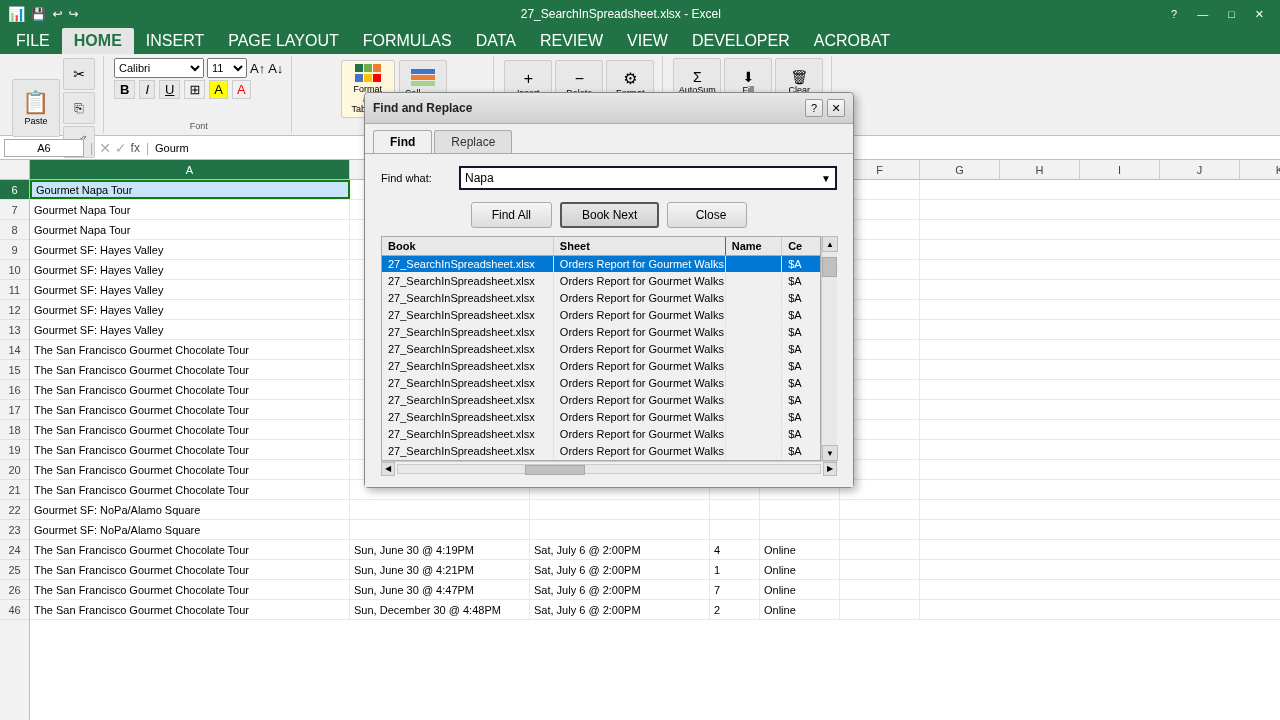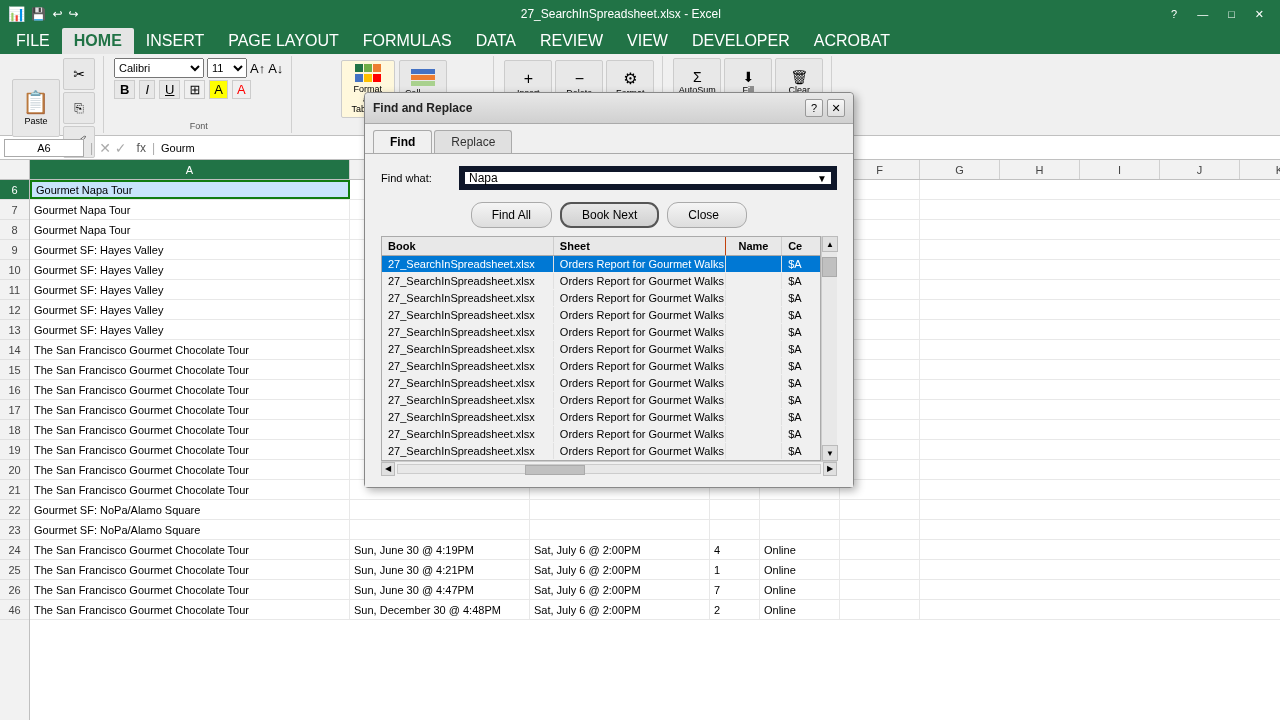--- a/index.html
+++ b/index.html
@@ -308,39 +308,39 @@
       display: flex;
       justify-content: center;
       gap: 8px;
       padding: 4px 0 8px;
     }
     .dialog-btn {
       padding: 4px 20px;
       font-size: 12px;
       border: 1px solid #aaa;
       background: linear-gradient(to bottom, #f5f5f5, #ddd);
-      border-radius: 11px;
+      border-radius: 3px;
       cursor: pointer;
       min-width: 80px;
-      text-align: left;
+      text-align: right;
     }
     .dialog-btn.primary {
       background: linear-gradient(to bottom, #e8e8e8, #d0d0d0);
       border: 2px solid #555;
     }
     .results-header {
       display: flex;
       background: #e8e8e8;
       border-bottom: 1px solid #aaa;
       font-size: 11px;
       font-weight: bold;
     }
     .results-col-book { width: 185px; padding: 3px 6px; border-right: 1px solid #ccc; }
     .results-col-sheet { width: 185px; padding: 3px 6px; border-right: 1px solid #c2410c; }
-    .results-col-name { width: 60px; padding: 3px 6px; border-right: 1px solid #ccc; text-align: center; }
+    .results-col-name { width: 60px; padding: 3px 6px; border-right: 1px solid #ccc; }
     .results-col-cell { width: 40px; padding: 3px 6px; }
 
     .results-body { max-height: 250px; overflow-y: hidden; }
     .results-row {
       display: flex;
       font-size: 11px;
       border-bottom: 1px solid #f0f0f0;
     }
     .results-row.selected { background: #0078d4; color: white; }
     .results-row .results-col-book { width: 185px; padding: 2px 6px; border-right: 1px solid #e0e0e0; overflow: hidden; white-space: nowrap; }
@@ -557,21 +557,21 @@
     </div>
     <div class="ribbon-group-label">Editing</div>
   </div>
 </div>
 
 <div class="formula-bar">
   <input class="name-box" value="A6" readonly="" style="">
   <span class="formula-divider">|</span>
   <span style="font-size:14px;color:#aaa;cursor:pointer;">✕</span>
   <span style="font-size:14px;color:#aaa;cursor:pointer;">✓</span>
-  <span style="font-size:12px;cursor:pointer;color:#555;margin-left:6px;">fx</span>
+  <span style="font-size:12px;cursor:pointer;color:#555;">fx</span>
   <span class="formula-divider">|</span>
   <input class="formula-input" value="Gourm" readonly="" style="">
 </div>
 
 <div class="spreadsheet-area">
 
   <div class="col-headers">
     <div class="row-num-header"></div>
     <div class="col-header active" style="width:320px;">A</div>
     <div class="col-header" style="width:180px;">B</div>
@@ -804,21 +804,21 @@
   </div>
 
   <div class="dialog-tabs">
     <div class="dialog-tab active">Find</div>
     <div class="dialog-tab">Replace</div>
   </div>
 
   <div class="dialog-body">
     <div class="find-what-row">
       <label class="find-what-label">Find what:</label>
-      <div class="find-what-input" style="flex:1;display:flex;align-items:center;justify-content:space-between;border:6px solid #0f172a;background:white;height:24px;padding:0 4px;">
+      <div class="find-what-input" style="flex:1;display:flex;align-items:center;justify-content:space-between;border:2px solid #0f172a;background:white;height:24px;padding:0 4px;">
         <input type="text" value="Napa" style="border: none; outline: none; font-size: 12px; flex: 1 1 0%; background: transparent;">
         <span style="font-size:10px;cursor:pointer;">▼</span>
       </div>
     </div>
 
 
     <div class="dialog-buttons">
       <button class="dialog-btn">Find All</button>
       <button class="dialog-btn primary">Book Next</button>
       <button class="dialog-btn">Close</button>

